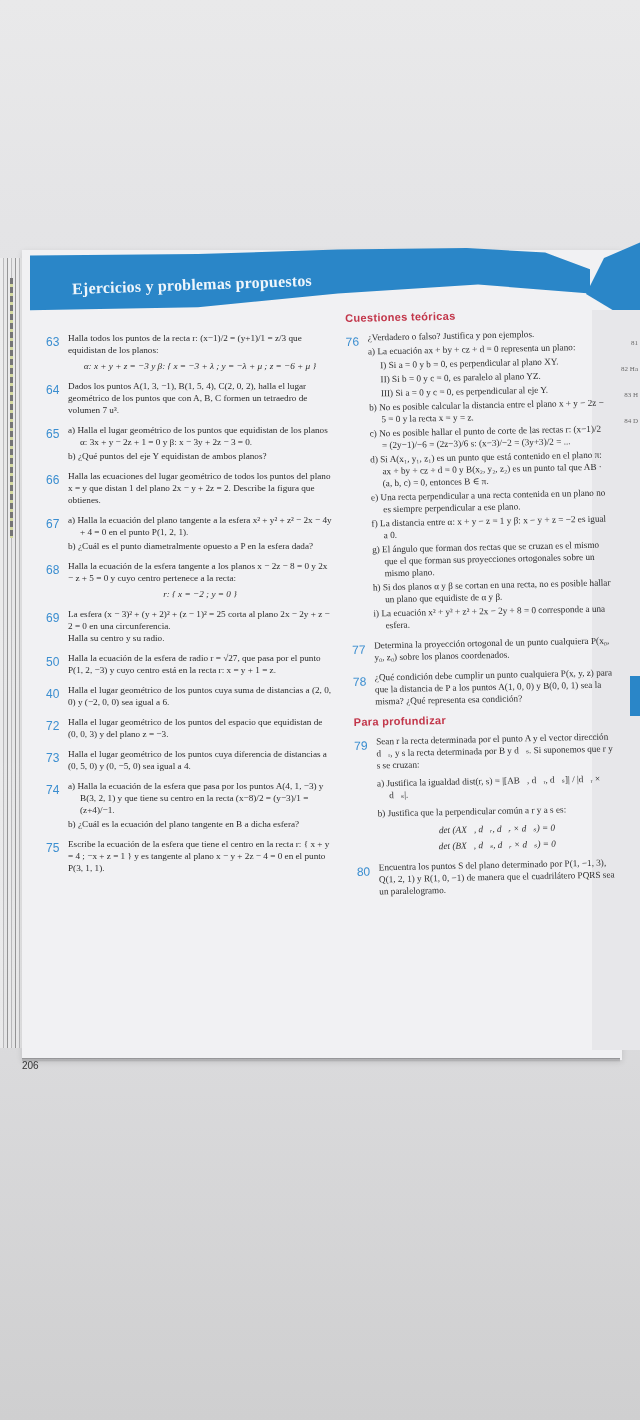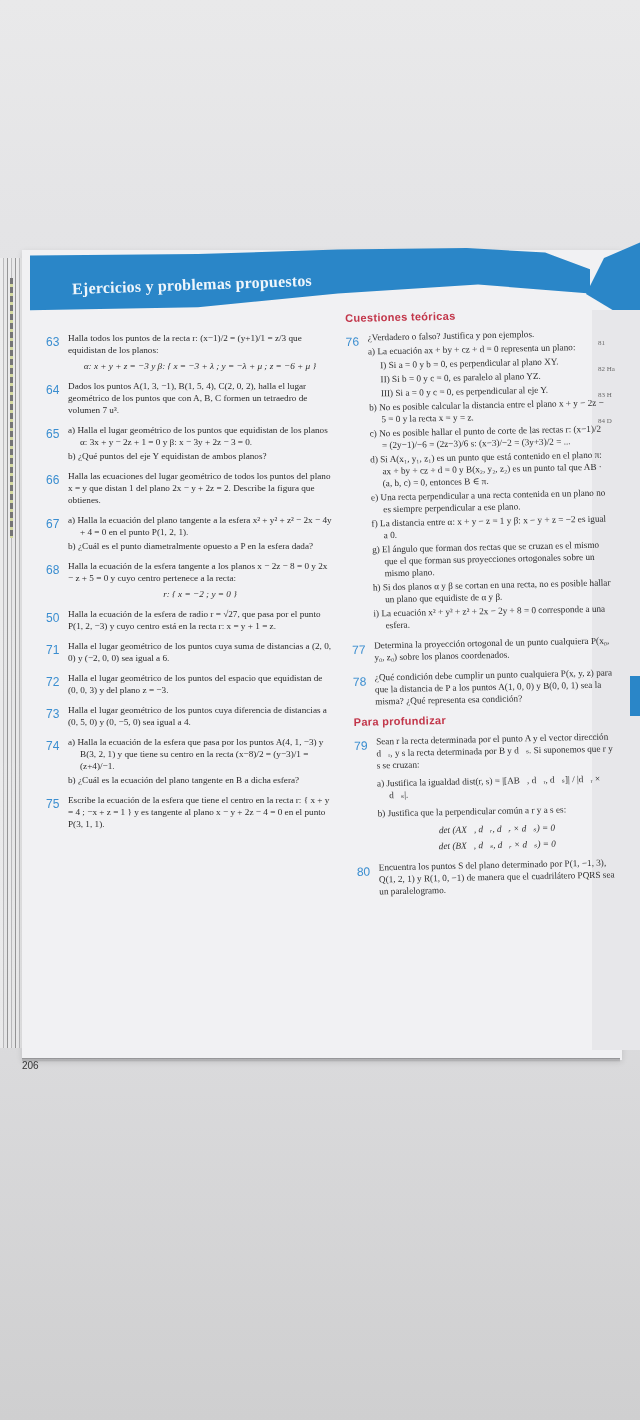--- a/index.html
+++ b/index.html
@@ -59,21 +59,21 @@
     font-size: 11px; margin: 6px 0 8px 0; letter-spacing: .3px;
   }
   .page-number {
     position: absolute; left: 22px; top: 1028px;
     font-family: "Liberation Sans", sans-serif; font-size: 10px; color: #333; margin-top: 32px;
   }
   .edge-shadow {
     position: absolute; left: 22px; top: 1058px; width: 598px; height: 4px;
     background: linear-gradient(180deg, #8a8a8c, transparent);
   }
-  .right-fragments { position: absolute; left: 598px; top: 330px; width: 40px; font-size: 7px; color:#6a6a6a; line-height: 26px; }
+  .right-fragments { position: absolute; left: 598px; top: 330px; width: 40px; font-size: 7px; color:#6a6a6a; line-height: 26px; text-align: right; }
   .right-fragments span { display:block; }
   .right-blue-tab { position: absolute; left: 630px; top: 676px; width: 10px; height: 40px; background: #2a86c8; }
 </style>
 </head>
 <body>
 
 <div class="page-edges">
   <div class="green-stripe"></div>
 </div>
 <div class="page"></div>
@@ -112,25 +112,30 @@
     <span class="ex-num">67</span>
     <div class="sub">a) Halla la ecuación del plano tangente a la esfera x² + y² + z² − 2x − 4y + 4 = 0 en el punto P(1, 2, 1).</div>
     <div class="sub">b) ¿Cuál es el punto diametralmente opuesto a P en la esfera dada?</div>
   </div>
   <div class="ex">
     <span class="ex-num">68</span>
     <div>Halla la ecuación de la esfera tangente a los planos x − 2z − 8 = 0 y 2x − z + 5 = 0 y cuyo centro pertenece a la recta:</div>
     <div class="eq-center math">r: { x = −2 ; y = 0 }</div>
   </div>
   <div class="ex">
+    <span class="ex-num">69</span>
+    <div>La esfera (x − 3)² + (y + 2)² + (z − 1)² = 25 corta al plano 2x − 2y + z − 2 = 0 en una circunferencia.</div>
+    <div>Halla su centro y su radio.</div>
+  </div>
+  <div class="ex">
     <span class="ex-num">50</span>
     <div>Halla la ecuación de la esfera de radio r = √27, que pasa por el punto P(1, 2, −3) y cuyo centro está en la recta r: x = y + 1 = z.</div>
   </div>
   <div class="ex">
-    <span class="ex-num">71</span>
+    <span class="ex-num">40</span>
     <div>Halla el lugar geométrico de los puntos cuya suma de distancias a (2, 0, 0) y (−2, 0, 0) sea igual a 6.</div>
   </div>
   <div class="ex">
     <span class="ex-num">72</span>
     <div>Halla el lugar geométrico de los puntos del espacio que equidistan de (0, 0, 3) y del plano z = −3.</div>
   </div>
   <div class="ex">
     <span class="ex-num">73</span>
     <div>Halla el lugar geométrico de los puntos cuya diferencia de distancias a (0, 5, 0) y (0, −5, 0) sea igual a 4.</div>
   </div>

